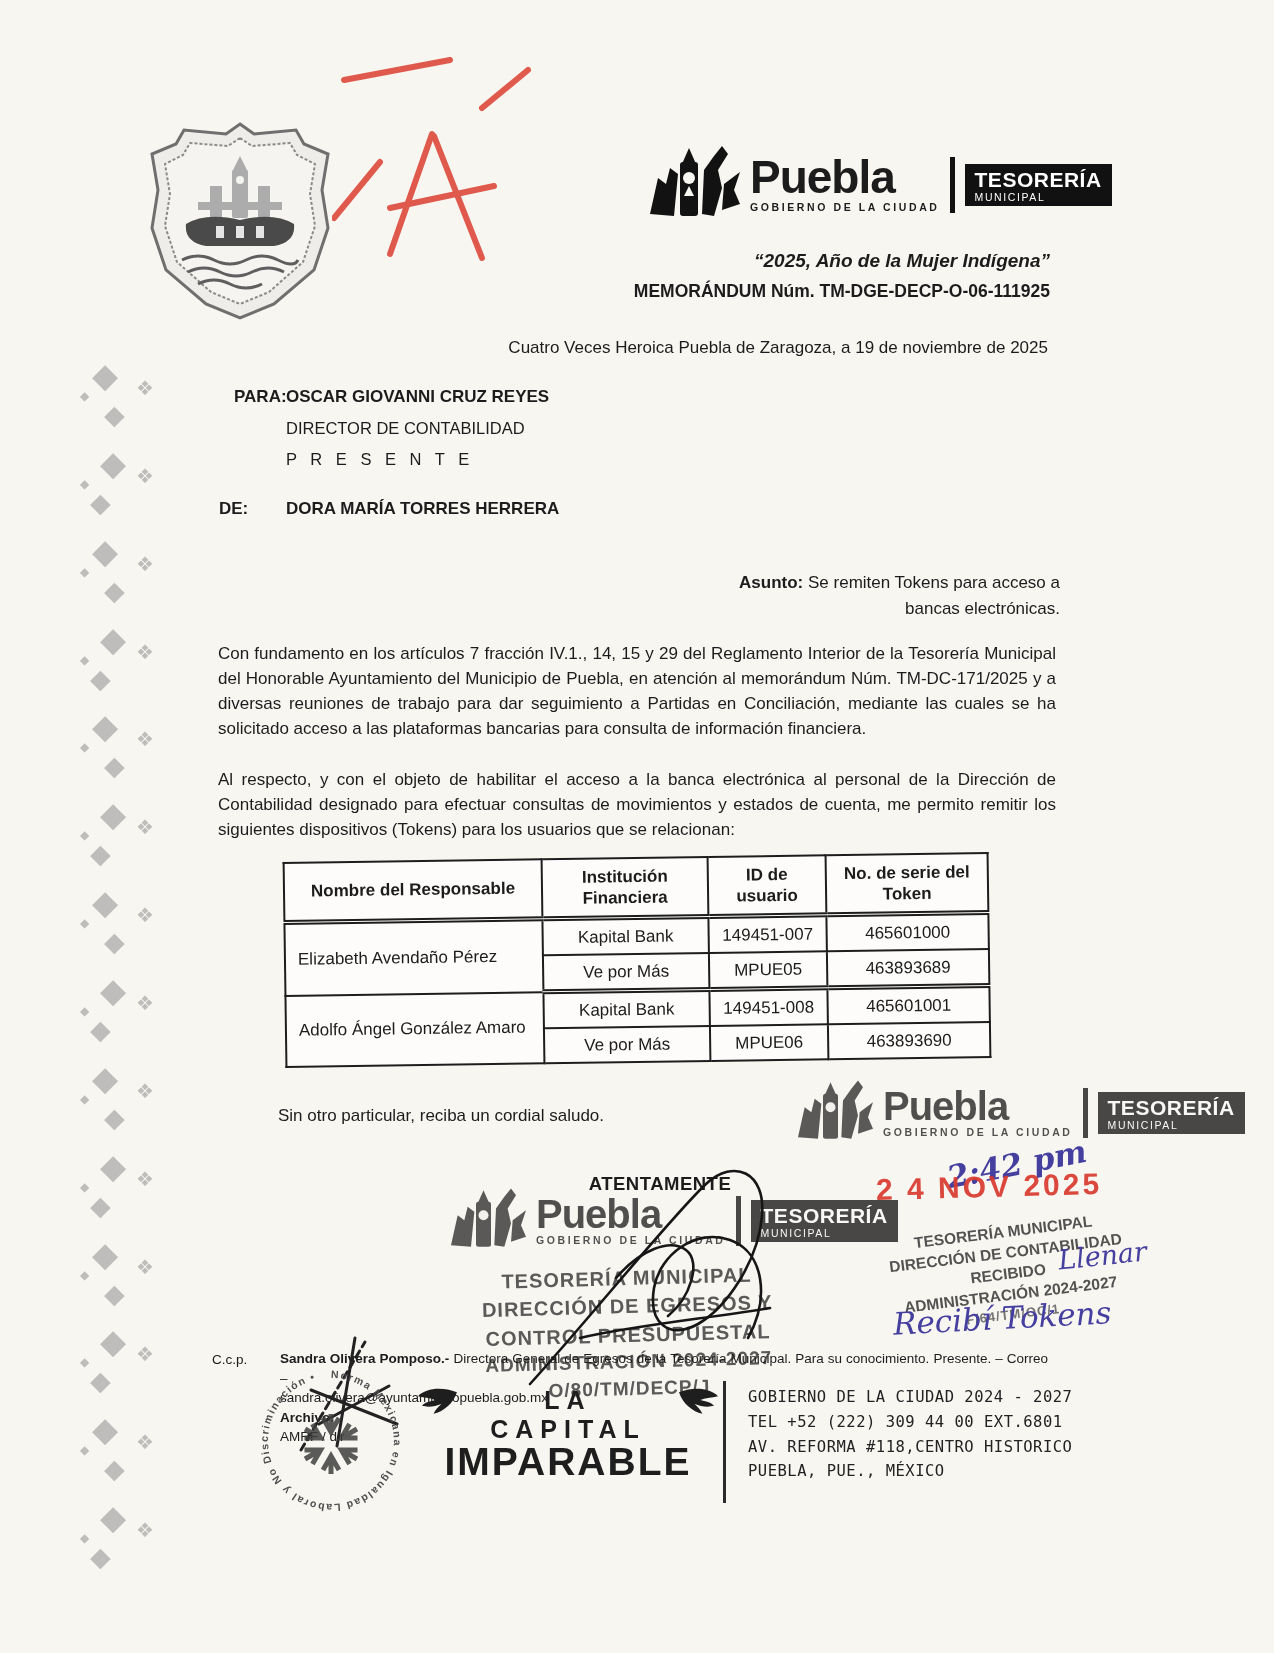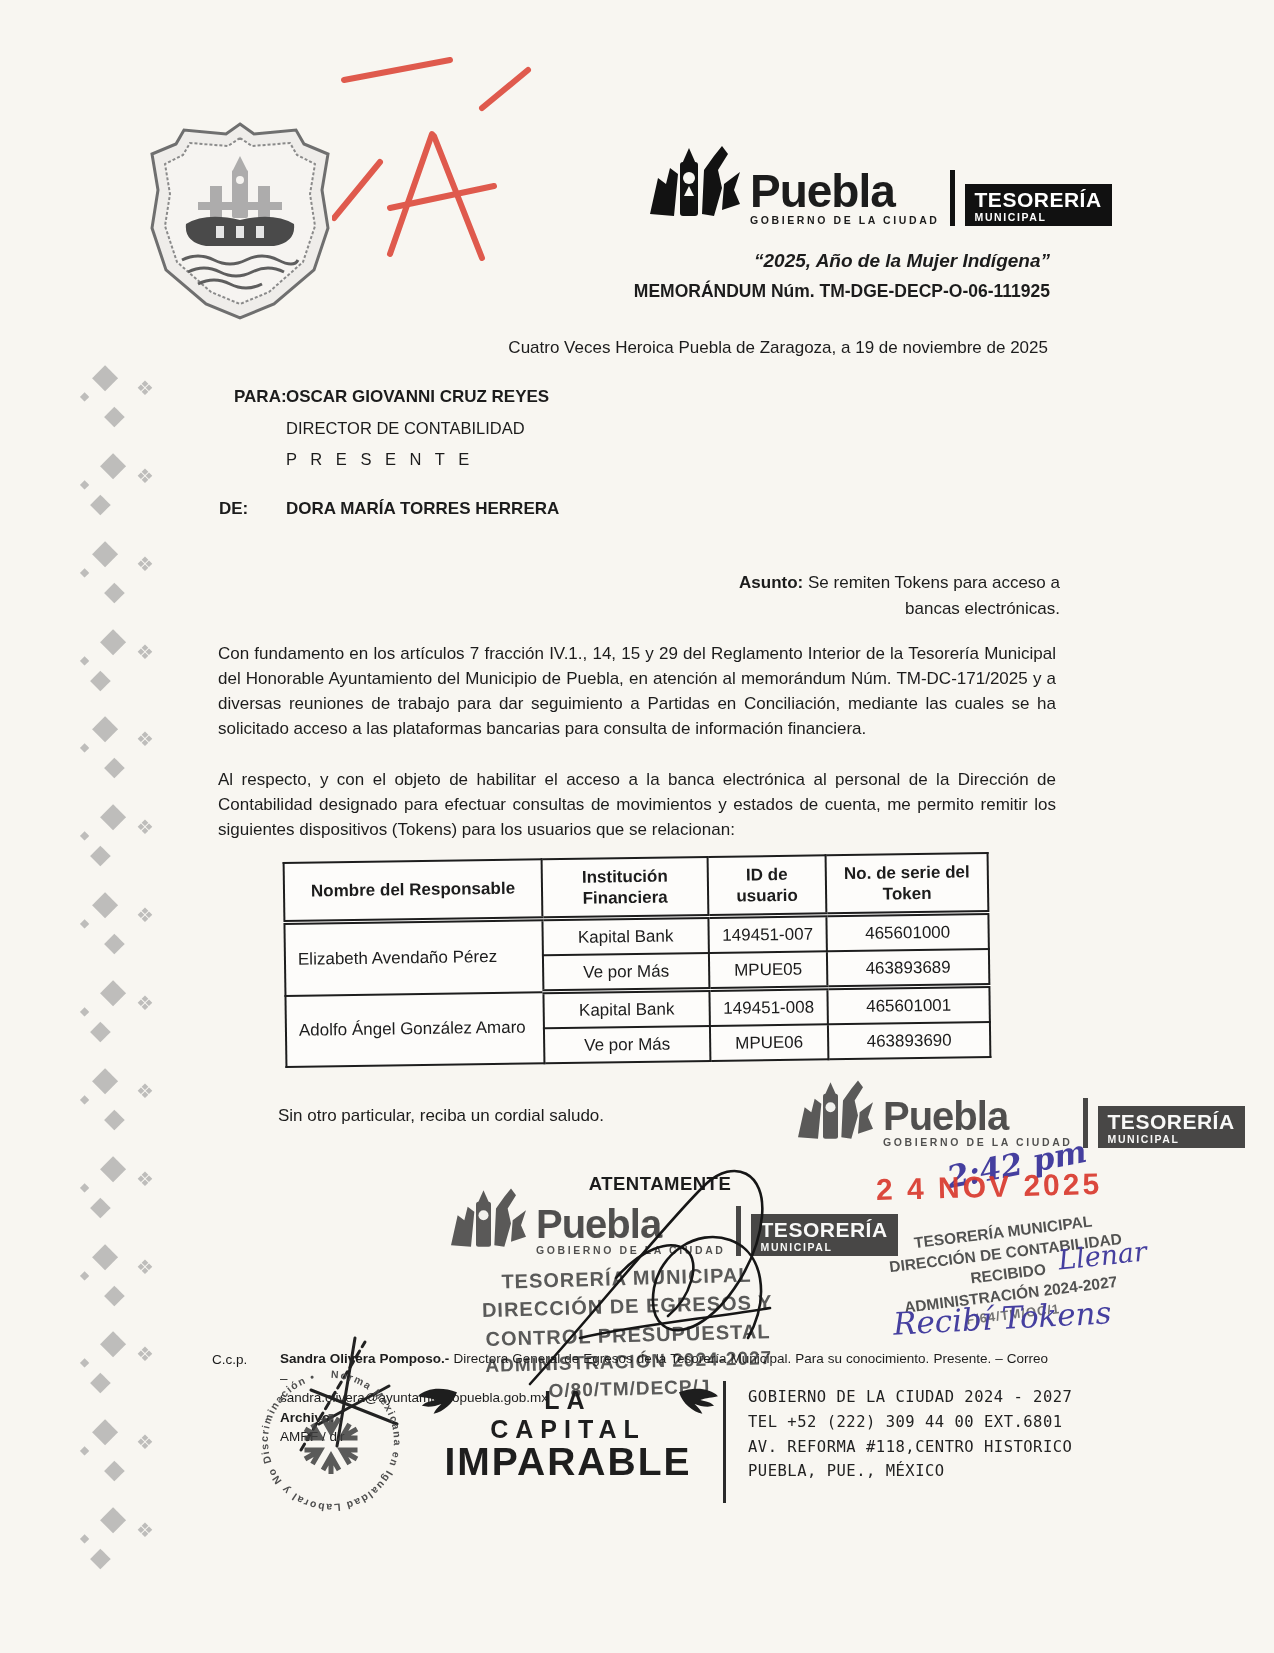--- a/index.html
+++ b/index.html
@@ -15,28 +15,28 @@
   .pat-cell .g2{font-size:20px;left:58px;top:22px;}
   .pat-cell .g3{font-size:27px;left:26px;top:46px;}
   .pat-cell .g4{font-size:12px;left:2px;top:34px;}
   .pat-cell:nth-child(even) .g1{left:22px;}
   .pat-cell:nth-child(even) .g3{left:12px;}
 
   
   .shield{left:146px;top:120px;}
   .red-mark{left:332px;top:46px;}
 
-  .logo{display:flex;align-items:flex-end;gap:10px;}
+  .logo{display:flex;align-items:center;gap:10px;}
   .logo-header{left:644px;top:144px;}
   .logo .wordmark{font-weight:bold;font-size:46px;letter-spacing:-1px;line-height:.9;}
   .logo .gob{font-weight:bold;font-size:10.5px;letter-spacing:2.6px;margin-top:2px;}
   .logo .bar{width:5px;height:56px;background:#111;}
   .logo .badge{background:#111;color:#fff;padding:5px 10px 4px 10px;line-height:1;}
   .logo .badge .b1{font-weight:bold;font-size:21px;letter-spacing:.5px;}
-  .logo .badge .b2{font-weight:bold;font-size:10.5px;letter-spacing:1.6px;margin-top:2px;}
+  .logo .badge .b2{font-weight:normal;font-size:10.5px;letter-spacing:1.6px;margin-top:2px;}
   .stamp-logo{opacity:.78;filter:grayscale(35%) contrast(.95);}
   .stamp-logo .wordmark{font-size:40px;}
   .stamp-logo .bar{height:50px;}
 
   .motto{right:224px;top:250px;font-weight:bold;font-style:italic;font-size:19px;}
   .memo-num{right:224px;top:281px;font-weight:bold;font-size:17.5px;}
   .dateline{right:226px;top:338px;font-weight:normal;font-size:17px;}
 
   
   .lbl{font-weight:bold;font-size:17px;margin-left:9px;}

